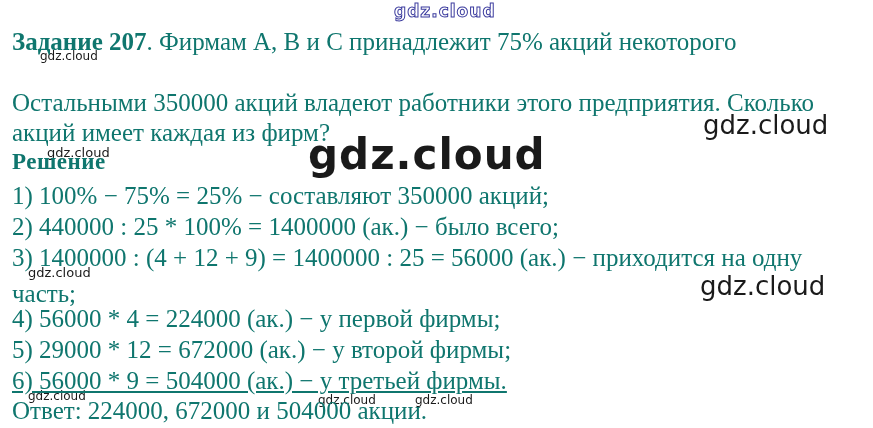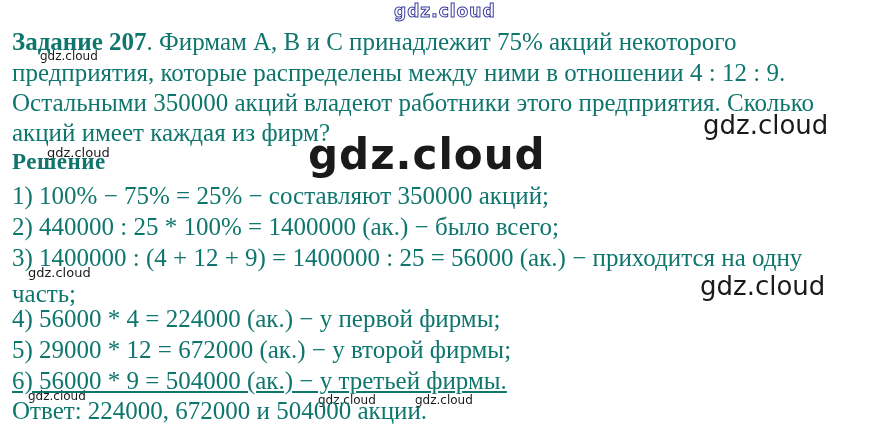--- a/index.html
+++ b/index.html
@@ -56,21 +56,20 @@
   <span class="wm wm-big" style="left:308px; top:134px;">gdz.cloud</span>
   <span class="wm wm-small" style="left:28px; top:266px; font-size:13px;">gdz.cloud</span>
   <span class="wm wm-med" style="left:700px; top:273px;">gdz.cloud</span>
   <span class="wm wm-small" style="left:28px; top:390px;">gdz.cloud</span>
   <span class="wm wm-small" style="left:318px; top:394px;">gdz.cloud</span>
   <span class="wm wm-small" style="left:415px; top:394px;">gdz.cloud</span>
 
   <div class="l" style="top:28px;">
     <span class="b">Задание 207</span><span>. Фирмам А, В и С принадлежит 75% акций некоторого</span>
   </div>
-  <div class="l" style="top:59px;">предприятия, которые распределены между ними в отношении 4 : 12 : 9.</div>
   <div class="l" style="top:89px;">Остальными 350000 акций владеют работники этого предприятия. Сколько</div>
   <div class="l" style="top:119px;">акций имеет каждая из фирм?</div>
 
   <div class="l heading" style="top:148px;">Решение</div>
 
   <div class="l" style="top:182px;">1) 100% − 75% = 25% − составляют 350000 акций;</div>
   <div class="l" style="top:213px;">2) 440000 : 25 * 100% = 1400000 (ак.) − было всего;</div>
   <div class="l" style="top:244px;">3) 1400000 : (4 + 12 + 9) = 1400000 : 25 = 56000 (ак.) − приходится на одну</div>
   <div class="l" style="top:280px;">часть;</div>
   <div class="l" style="top:305px;">4) 56000 * 4 = 224000 (ак.) − у первой фирмы;</div>

